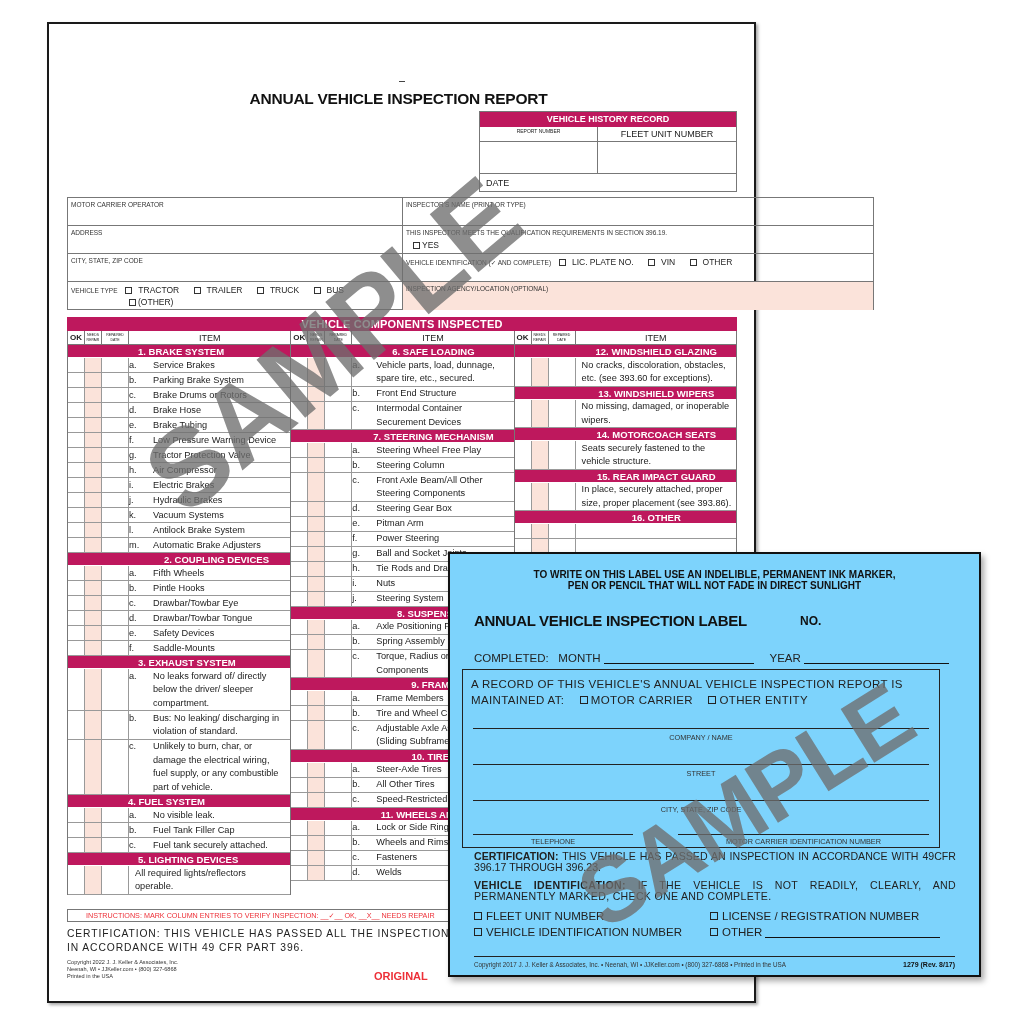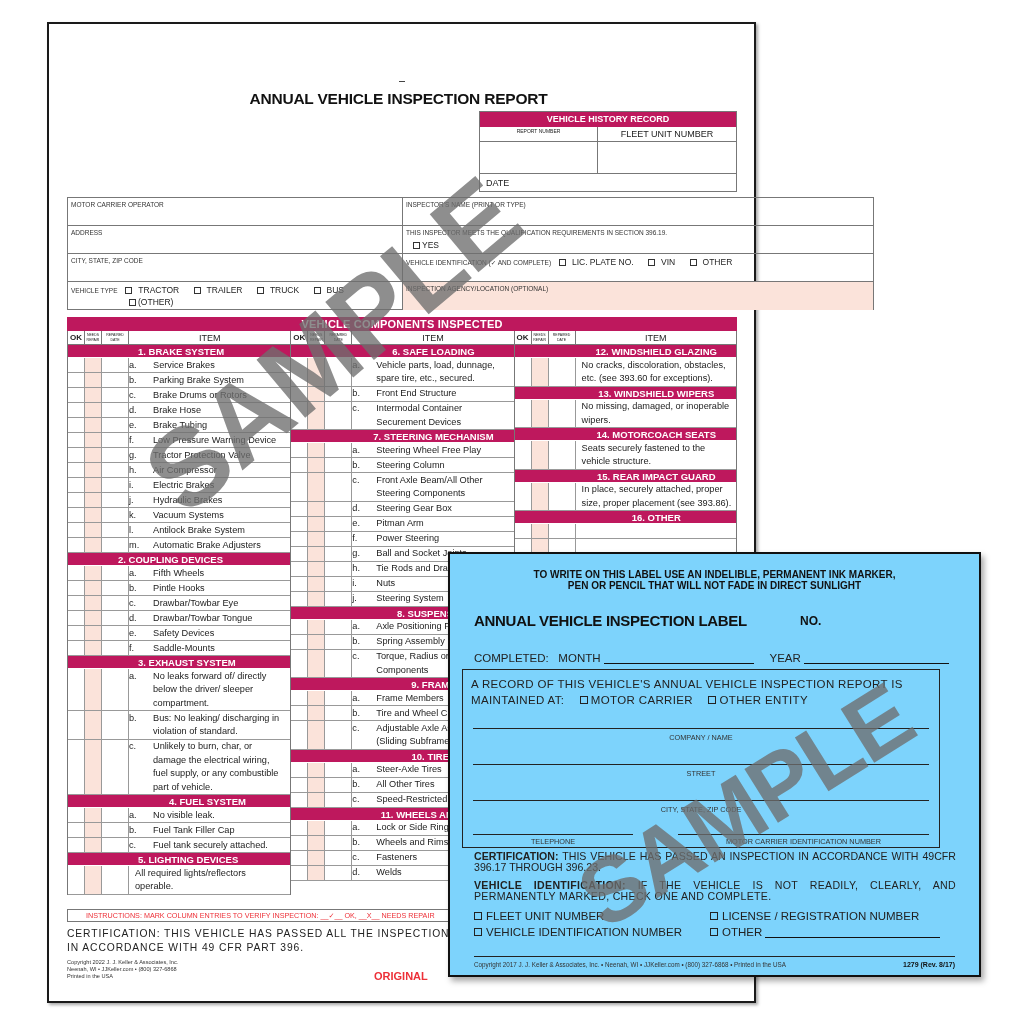--- a/index.html
+++ b/index.html
@@ -247,21 +247,21 @@
             <div class="c2"></div>
             <div class="c3"></div>
             <div class="txt hang"><span class="lt">l.</span><span>Antilock Brake System</span></div>
           </div>
           <div class="row">
             <div class="c1"></div>
             <div class="c2"></div>
             <div class="c3"></div>
             <div class="txt hang"><span class="lt">m.</span><span>Automatic Brake Adjusters</span></div>
           </div>
-          <div class="sec red" style="padding-left: 50px;">2. COUPLING DEVICES</div>
+          <div class="sec red" style="padding-left: 96px;">2. COUPLING DEVICES</div>
           <div class="row">
             <div class="c1"></div>
             <div class="c2"></div>
             <div class="c3"></div>
             <div class="txt hang"><span class="lt">a.</span><span>Fifth Wheels</span></div>
           </div>
           <div class="row">
             <div class="c1"></div>
             <div class="c2"></div>
             <div class="c3"></div>
@@ -303,21 +303,21 @@
             <div class="c2"></div>
             <div class="c3"></div>
             <div class="txt hang"><span class="lt">b.</span><span>Bus: No leaking/ discharging in violation of standard.</span></div>
           </div>
           <div class="row">
             <div class="c1"></div>
             <div class="c2"></div>
             <div class="c3"></div>
             <div class="txt hang"><span class="lt">c.</span><span>Unlikely to burn, char, or damage the electrical wiring, fuel supply, or any combustible part of vehicle.</span></div>
           </div>
-          <div class="sec red" style="padding-left: 101px;">4. FUEL SYSTEM</div>
+          <div class="sec red" style="padding-left: 60px;">4. FUEL SYSTEM</div>
           <div class="row">
             <div class="c1"></div>
             <div class="c2"></div>
             <div class="c3"></div>
             <div class="txt hang"><span class="lt">a.</span><span>No visible leak.</span></div>
           </div>
           <div class="row">
             <div class="c1"></div>
             <div class="c2"></div>
             <div class="c3"></div>

